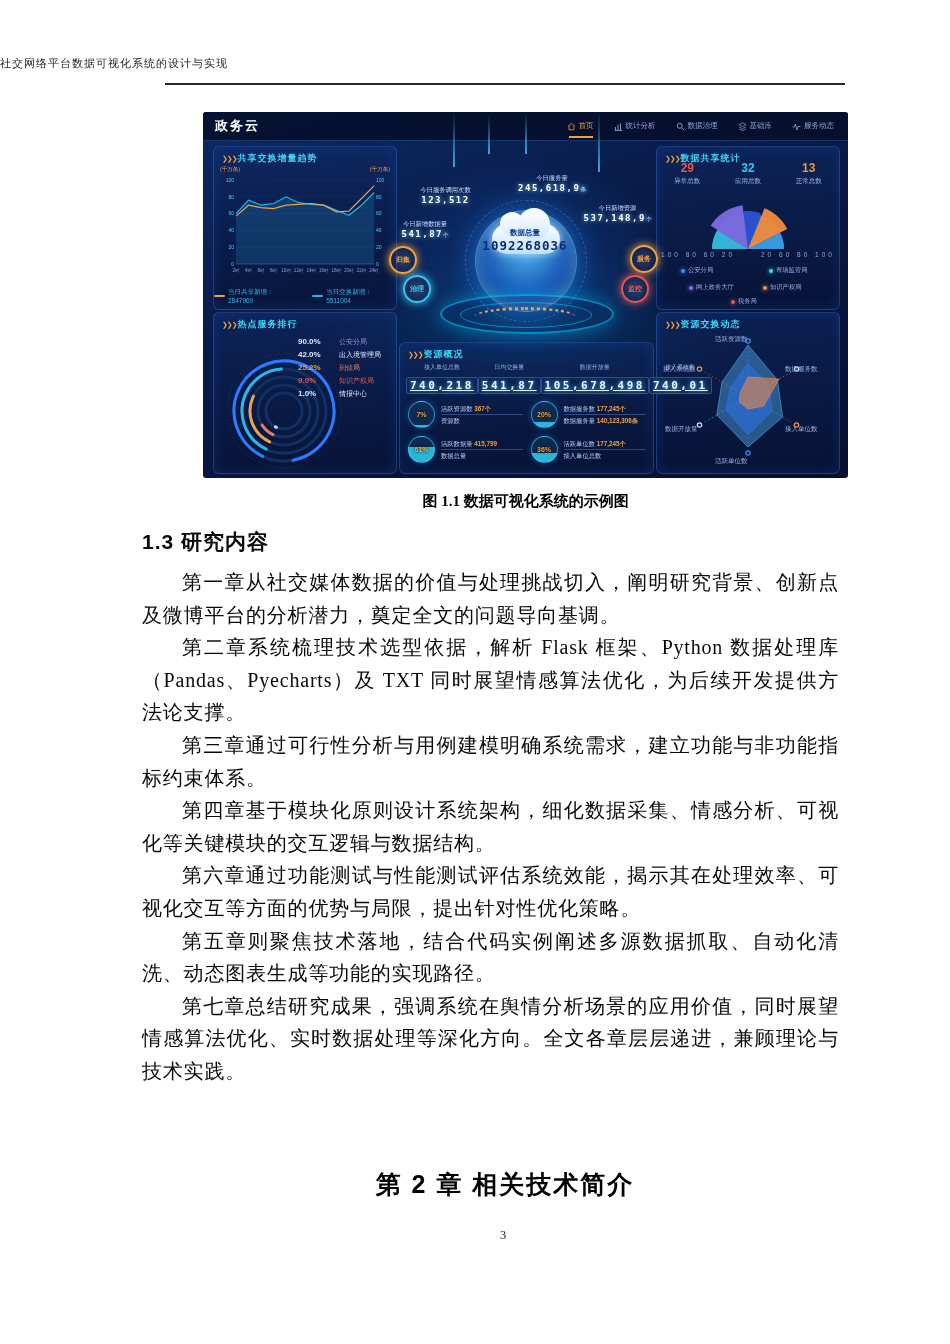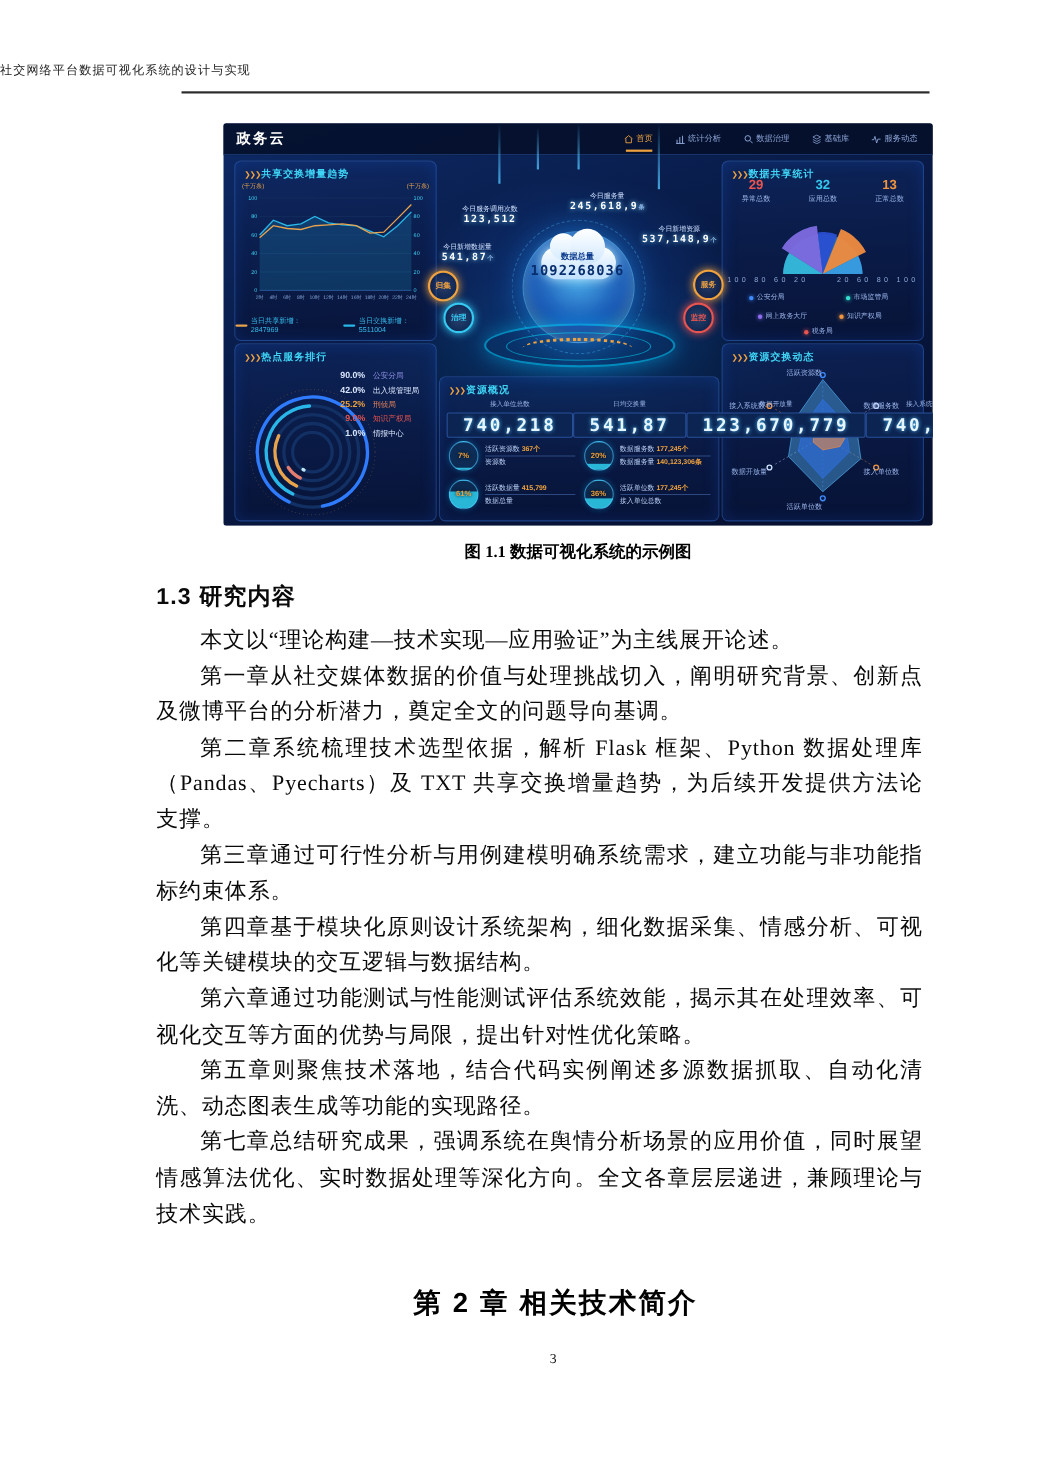--- a/index.html
+++ b/index.html
@@ -58,43 +58,43 @@
   .unit-r{position:absolute;right:6px;top:19px;font-size:5.5px;color:#e8a34b;}
   #trend-svg{position:absolute;left:4px;top:25px;}
   .legend{position:absolute;left:0;bottom:5px;width:100%;display:flex;justify-content:center;gap:14px;}
   .legend-item{display:flex;align-items:center;gap:3px;font-size:6.5px;color:#35b8e8;}
   .legend-dash{width:11px;height:2px;border-radius:1px;}
   .yt{fill:#3fd4f5;font-size:5px;} .xt{fill:#7fa0d0;font-size:4.6px;}
 
   #rank-svg{position:absolute;left:0;top:14px;}
   .rank-list{position:absolute;left:84px;top:22px;}
   .rank-row{display:flex;align-items:center;height:13px;}
-  .rank-pct{width:34px;text-align:right;font-weight:bold;font-size:8px;}
+  .rank-pct{width:34px;font-weight:bold;font-size:8px;}
   .rank-label{margin-left:7px;font-size:7px;}
 
   .share-stats{position:absolute;left:0;top:14px;width:100%;display:flex;justify-content:space-around;}
   .share-stat{text-align:center;}
   .share-val{font-size:12px;font-weight:bold;}
   .share-lab{font-size:6.5px;color:#9ab4e8;margin-top:2px;}
   #rose-svg{position:absolute;left:0;top:40px;}
   .rose-ticks{position:absolute;left:0;top:104px;width:100%;display:flex;justify-content:center;gap:26px;
               font-size:6.5px;color:#8fa8d8;letter-spacing:3px;}
   .org{position:absolute;display:flex;align-items:center;gap:3px;font-size:6.3px;color:#9ab4e8;}
   .org-dot{width:4px;height:4px;border-radius:50%;box-shadow:0 0 4px currentColor;}
 
   #radar-svg{position:absolute;left:0;top:8px;}
   .axis-label{position:absolute;font-size:6.5px;color:#9ab4e8;white-space:nowrap;}
 
   .res-stats{position:absolute;left:6px;top:20px;width:241px;display:flex;justify-content:space-between;}
   .res-stat{text-align:center;}
   .res-lab{font-size:6px;color:#9ab4e8;margin-bottom:3px;}
   .res-val{display:inline-block;font-family:"DejaVu Sans Mono","Liberation Mono",monospace;
-           font-size:16px;font-weight:bold;color:#e6f6ff;background:#0c2452;
-           border:1px solid #27509a;border-radius:2px;padding:1px 14px;letter-spacing:2.5px;
-           text-shadow:0 0 4px #4fc3ff;}
+           font-size:11px;font-weight:bold;color:#e6f6ff;background:#0c2452;
+           border:1px solid #27509a;border-radius:2px;padding:1px 3px;letter-spacing:2.5px;
+           text-shadow:0 0 4px #4fc3ff;text-decoration:underline;}
   .gauges{position:absolute;left:8px;top:58px;width:239px;display:grid;
           grid-template-columns:1fr 1fr;grid-row-gap:8px;grid-column-gap:6px;}
   .gauge{display:flex;align-items:center;gap:6px;}
   .gauge-circle{width:25px;height:25px;border-radius:50%;border:1px solid rgba(80,200,255,.6);
                 flex:0 0 25px;display:flex;align-items:center;justify-content:center;
                 box-shadow:0 0 6px rgba(0,180,255,.35);}
   .gauge-pct{font-size:7px;font-weight:bold;color:#f0a23f;text-shadow:0 0 3px #000;}
   .gauge-text{font-size:6.3px;color:#bcd2f8;line-height:9px;}
   .gauge-text .num{color:#f0a23f;font-weight:bold;}
   .gauge-div{width:82px;height:0;border-bottom:1px solid rgba(100,150,230,.4);margin:1px 0;}
@@ -354,21 +354,21 @@
         <div class="res-stat">
           <div class="res-lab">接入单位总数</div>
           <span class="res-val">740,218</span>
         </div>
         <div class="res-stat">
           <div class="res-lab">日均交换量</div>
           <span class="res-val">541,87</span>
         </div>
         <div class="res-stat">
           <div class="res-lab">数据开放量</div>
-          <span class="res-val">123,670,779</span>
+          <span class="res-val">105,678,498</span>
         </div>
         <div class="res-stat">
           <div class="res-lab">接入系统数</div>
           <span class="res-val">740,01</span>
         </div>
       </div>
       <div class="gauges">
         <div class="gauge">
           <div class="gauge-circle" style="background: linear-gradient(to top, rgba(47, 211, 242, 0.85) 7%, rgba(47, 211, 242, 0.1) 7%);">
               <span class="gauge-pct">7%</span>
@@ -456,23 +456,22 @@
     <div class="ellipse1"></div>
     <div class="ellipse2"></div>
     <div class="ellipse3"></div>
   </div>
 
   <div class="fig-caption">图 1.1 数据可视化系统的示例图</div>
 
   <div class="section-heading">1.3 研究内容</div>
 
   <div class="body-text">
-    <p>本文以“理论构建—技术实现—应用验证”为主线展开论述。</p>
     <p>第一章从社交媒体数据的价值与处理挑战切入，阐明研究背景、创新点及微博平台的分析潜力，奠定全文的问题导向基调。</p>
-    <p>第二章系统梳理技术选型依据，解析 Flask 框架、Python 数据处理库（Pandas、Pyecharts）及 TXT 共享交换增量趋势，为后续开发提供方法论支撑。</p>
+    <p>第二章系统梳理技术选型依据，解析 Flask 框架、Python 数据处理库（Pandas、Pyecharts）及 TXT 同时展望情感算法优化，为后续开发提供方法论支撑。</p>
     <p>第三章通过可行性分析与用例建模明确系统需求，建立功能与非功能指标约束体系。</p>
     <p>第四章基于模块化原则设计系统架构，细化数据采集、情感分析、可视化等关键模块的交互逻辑与数据结构。</p>
     <p>第六章通过功能测试与性能测试评估系统效能，揭示其在处理效率、可视化交互等方面的优势与局限，提出针对性优化策略。</p>
     <p>第五章则聚焦技术落地，结合代码实例阐述多源数据抓取、自动化清洗、动态图表生成等功能的实现路径。</p>
     <p>第七章总结研究成果，强调系统在舆情分析场景的应用价值，同时展望情感算法优化、实时数据处理等深化方向。全文各章层层递进，兼顾理论与技术实践。</p>
   </div>
 
   <div class="chapter-heading">第 2 章  相关技术简介</div>
   <div class="page-number">3</div>
 

